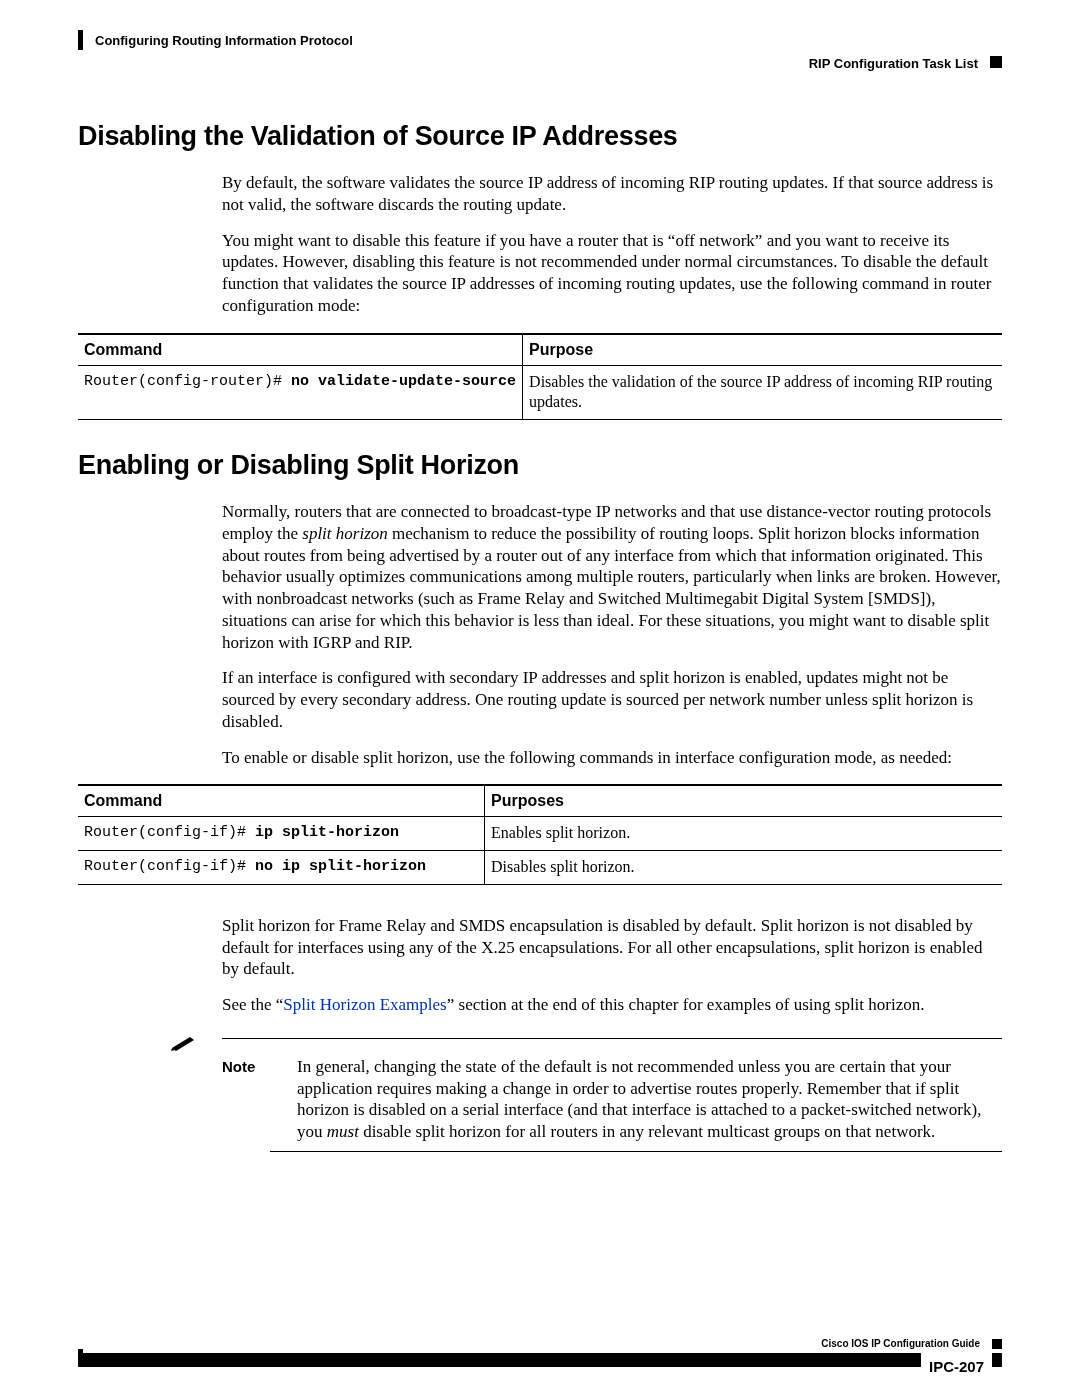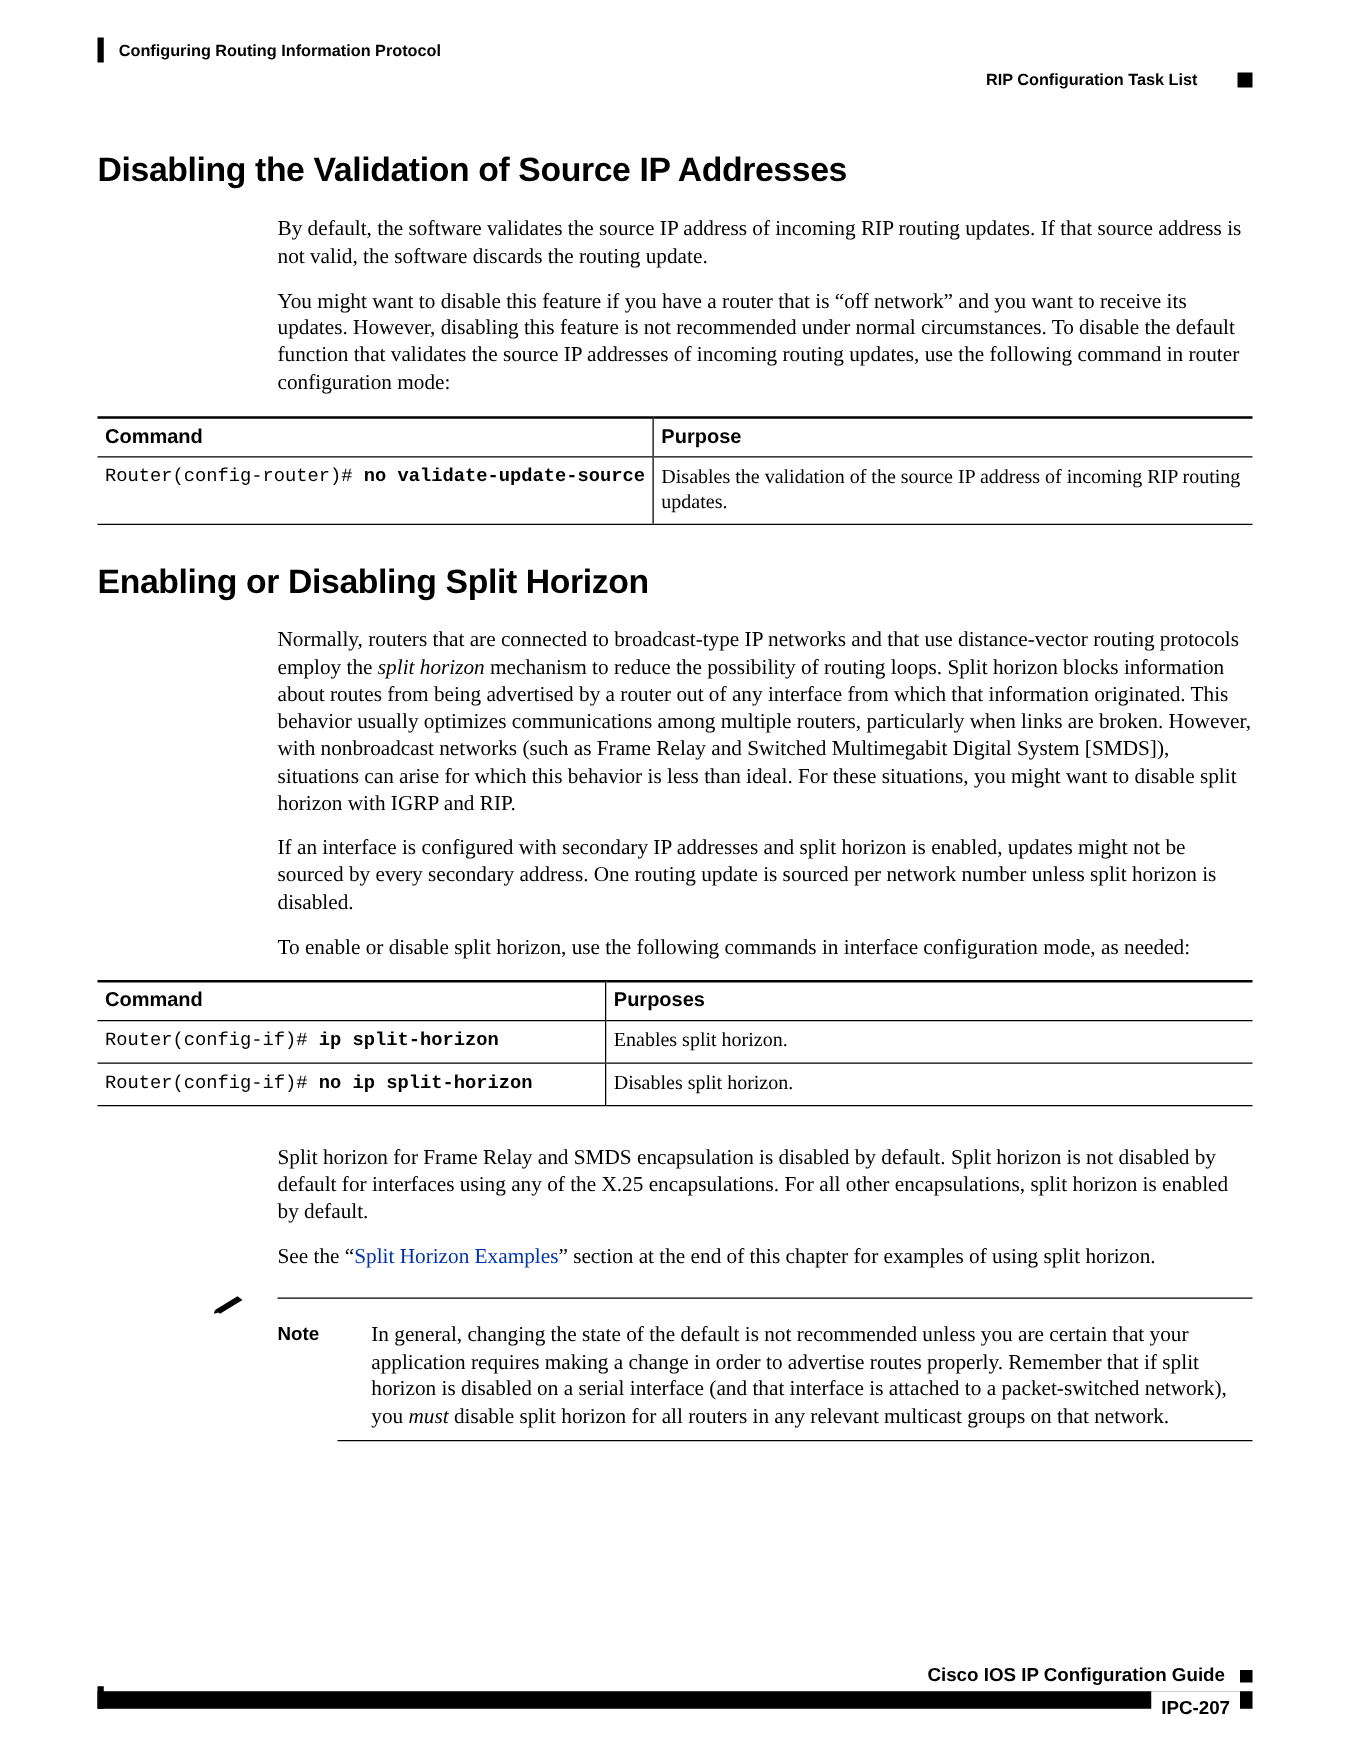--- a/index.html
+++ b/index.html
@@ -32,23 +32,21 @@
     margin-right: 12px;
   }
   .header-text {
     font-family: Arial, Helvetica, sans-serif;
     font-weight: bold;
     font-size: 13px;
   }
   .subheader {
     display: flex;
     justify-content: flex-end;
-    align-items: center;
     margin-bottom: 50px;
-    gap: 20px;
   }
   .subheader-text {
     font-family: Arial, Helvetica, sans-serif;
     font-weight: bold;
     font-size: 13px;
     margin-right: 12px;
   }
   .subheader-square {
     width: 12px;
     height: 12px;
@@ -152,21 +150,21 @@
     right: 78px;
   }
   .footer-line {
     display: flex;
     justify-content: flex-end;
     align-items: center;
   }
   .footer-title {
     font-family: Arial, Helvetica, sans-serif;
     font-weight: bold;
-    font-size: 15px;
+    font-size: 10px;
     margin-right: 12px;
   }
   .footer-sq {
     width: 10px;
     height: 10px;
     background: #000;
   }
   .footer-rule {
     height: 14px;
     background: #000;

